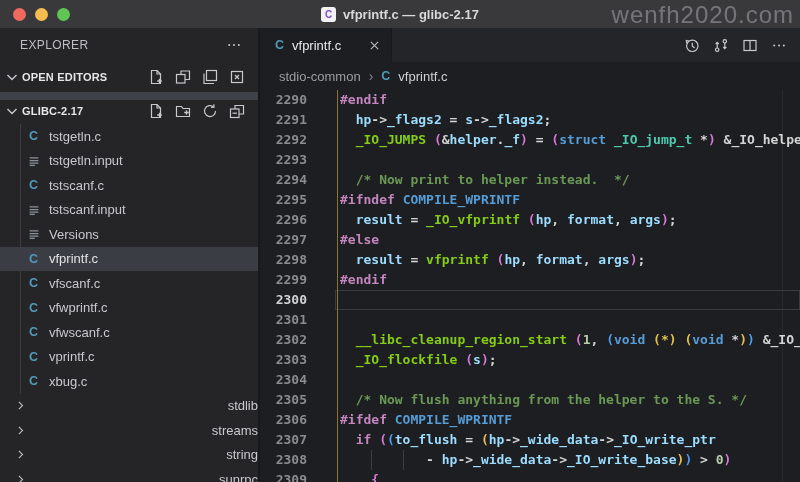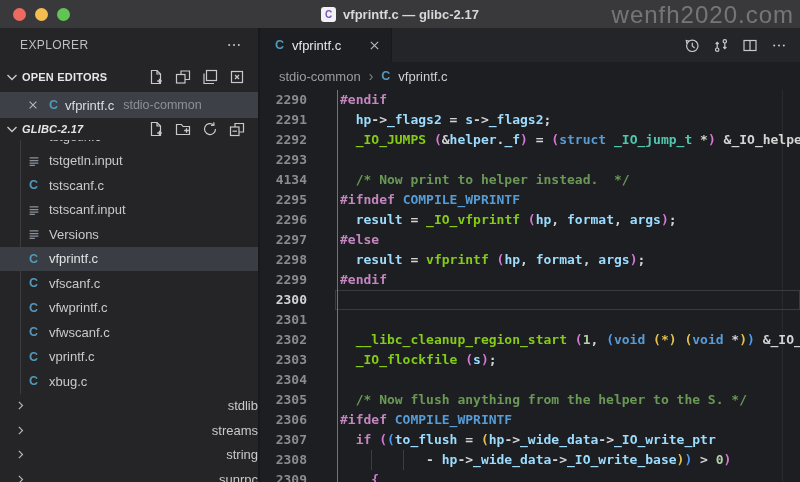--- a/index.html
+++ b/index.html
@@ -22,21 +22,21 @@
   
   .sidebar { position:absolute; top:28px; left:0; width:260px; bottom:0; background:#252528;
              border-right:2px solid #19191c; overflow:hidden; z-index:10; }
   .explorer-head { position:absolute; top:0; left:0; right:0; height:34px; display:flex;
                    align-items:center; justify-content:space-between; padding:0 16px 0 20px;
                    color:#bfbfc3; font-size:12px; letter-spacing:0.4px; z-index:4; background:#252528; }
   .sec { position:absolute; left:0; right:0; background:#252528; display:flex; align-items:center;
          font-size:11px; font-weight:bold; color:#e6e6e8; z-index:3; padding-left:4px; }
   .sec .label { margin-left:2px; letter-spacing:0.2px; }
   #sec-open { top:34px; height:30px; }
-  #sec-glibc { top:90px; height:22px;font-style:italic; }
+  #sec-glibc { top:72px; height:22px; }
   .sec-actions { margin-left:auto; display:flex; gap:11px; padding-right:13px; color:#cscsc; color:#c9c9cc; }
   .icon-btn { width:16px; height:16px; display:flex; align-items:center; justify-content:center; color:#c9c9cc; }
   .icon-btn svg { width:16px; height:16px; }
 
   .open-item { position:absolute; top:64px; left:0; right:0; height:26px; background:#3d4147;
                display:flex; align-items:center; padding-left:27px; font-size:13px; color:#dcdcdf; z-index:3; }
   .open-item .close { color:#b9b9bd; margin-right:10px; display:flex; }
   .open-item .close svg { width:12px; height:12px; }
   .open-item .fname { margin-left:7px; }
   .open-item .fdetail { margin-left:9px; color:#8f8f95; font-size:12.5px; }
@@ -367,21 +367,21 @@
     <span class="bfile">vfprintf.c</span>
   </div>
 
   <div class="code" id="code">
     <div class="scope-guide"></div>
     <div class="sbar"></div>
   <div class="cl" style="top: 0px;"><span class="ln">2290</span><span class="ct"><span class="tok-pp">#endif</span></span></div>
       <div class="cl" style="top: 20px;"><span class="ln">2291</span><span class="ct"><span class="tok-pl">  </span><span class="tok-var">hp</span><span class="tok-pl">-&gt;</span><span class="tok-var">_flags2</span><span class="tok-pl"> = </span><span class="tok-var">s</span><span class="tok-pl">-&gt;</span><span class="tok-var">_flags2</span><span class="tok-pl">;</span></span></div>
       <div class="cl" style="top: 40px;"><span class="ln">2292</span><span class="ct"><span class="tok-pl">  </span><span class="tok-fn">_IO_JUMPS</span><span class="tok-pl"> </span><span class="tok-b2">(</span><span class="tok-pl">&amp;</span><span class="tok-var">helper</span><span class="tok-pl">.</span><span class="tok-var">_f</span><span class="tok-b2">)</span><span class="tok-pl"> = </span><span class="tok-b2">(</span><span class="tok-kw">struct</span><span class="tok-pl"> </span><span class="tok-type">_IO_jump_t</span><span class="tok-pl"> *</span><span class="tok-b2">)</span><span class="tok-pl"> &amp;_IO_helper_jumps;</span></span></div>
       <div class="cl" style="top: 60px;"><span class="ln">2293</span><span class="ct"></span></div>
-      <div class="cl" style="top: 80px;"><span class="ln">4134</span><span class="ct"><span class="tok-pl">  </span><span class="tok-cm">/* Now print to helper instead.  */</span></span></div>
+      <div class="cl" style="top: 80px;"><span class="ln">2294</span><span class="ct"><span class="tok-pl">  </span><span class="tok-cm">/* Now print to helper instead.  */</span></span></div>
       <div class="cl" style="top: 100px;"><span class="ln">2295</span><span class="ct"><span class="tok-pp">#ifndef </span><span class="tok-kw">COMPILE_WPRINTF</span></span></div>
       <div class="cl" style="top: 120px;"><span class="ln">2296</span><span class="ct"><span class="tok-pl">  </span><span class="tok-var">result</span><span class="tok-pl"> = </span><span class="tok-fn">_IO_vfprintf</span><span class="tok-pl"> </span><span class="tok-b2">(</span><span class="tok-var">hp</span><span class="tok-pl">, </span><span class="tok-var">format</span><span class="tok-pl">, </span><span class="tok-var">args</span><span class="tok-b2">)</span><span class="tok-pl">;</span></span></div>
       <div class="cl" style="top: 140px;"><span class="ln">2297</span><span class="ct"><span class="tok-pp">#else</span></span></div>
       <div class="cl" style="top: 160px;"><span class="ln">2298</span><span class="ct"><span class="tok-pl">  </span><span class="tok-var">result</span><span class="tok-pl"> = </span><span class="tok-fn">vfprintf</span><span class="tok-pl"> </span><span class="tok-b2">(</span><span class="tok-var">hp</span><span class="tok-pl">, </span><span class="tok-var">format</span><span class="tok-pl">, </span><span class="tok-var">args</span><span class="tok-b2">)</span><span class="tok-pl">;</span></span></div>
       <div class="cl" style="top: 180px;"><span class="ln">2299</span><span class="ct"><span class="tok-pp">#endif</span></span></div>
       <div class="cl active" style="top: 200px;"><div class="hl"></div><span class="ln">2300</span><span class="ct"></span></div>
       <div class="cl" style="top: 220px;"><span class="ln">2301</span><span class="ct"><span class="tok-pl">  </span></span></div>
       <div class="cl" style="top: 240px;"><span class="ln">2302</span><span class="ct"><span class="tok-pl">  </span><span class="tok-fn">__libc_cleanup_region_start</span><span class="tok-pl"> </span><span class="tok-b2">(</span><span class="tok-num">1</span><span class="tok-pl">, </span><span class="tok-b3">(</span><span class="tok-kw">void</span><span class="tok-pl"> </span><span class="tok-b1">(*)</span><span class="tok-pl"> </span><span class="tok-b1">(</span><span class="tok-kw">void</span><span class="tok-pl"> *</span><span class="tok-b1">)</span><span class="tok-b3">)</span><span class="tok-pl"> &amp;_IO_funlockfile,</span></span></div>
       <div class="cl" style="top: 260px;"><span class="ln">2303</span><span class="ct"><span class="tok-pl">  </span><span class="tok-fn">_IO_flockfile</span><span class="tok-pl"> </span><span class="tok-b2">(</span><span class="tok-var">s</span><span class="tok-b2">)</span><span class="tok-pl">;</span></span></div>
       <div class="cl" style="top: 280px;"><span class="ln">2304</span><span class="ct"></span></div>

